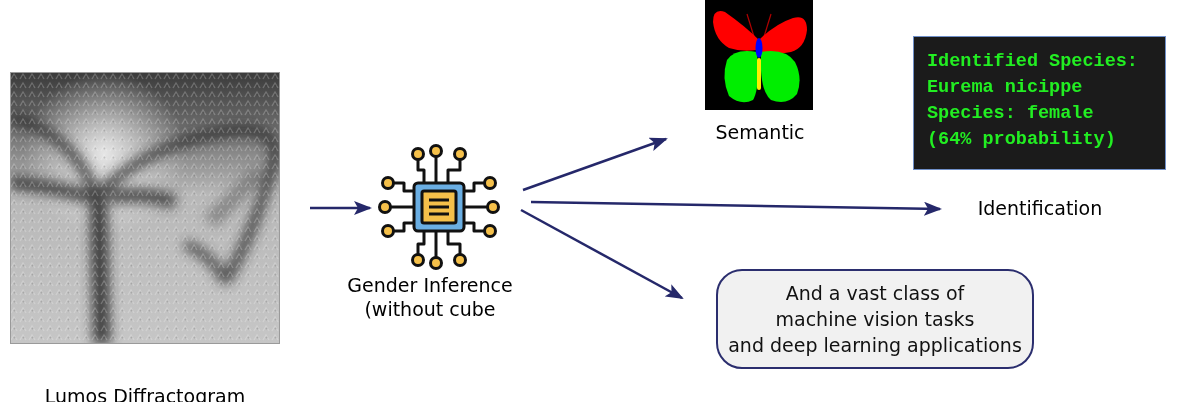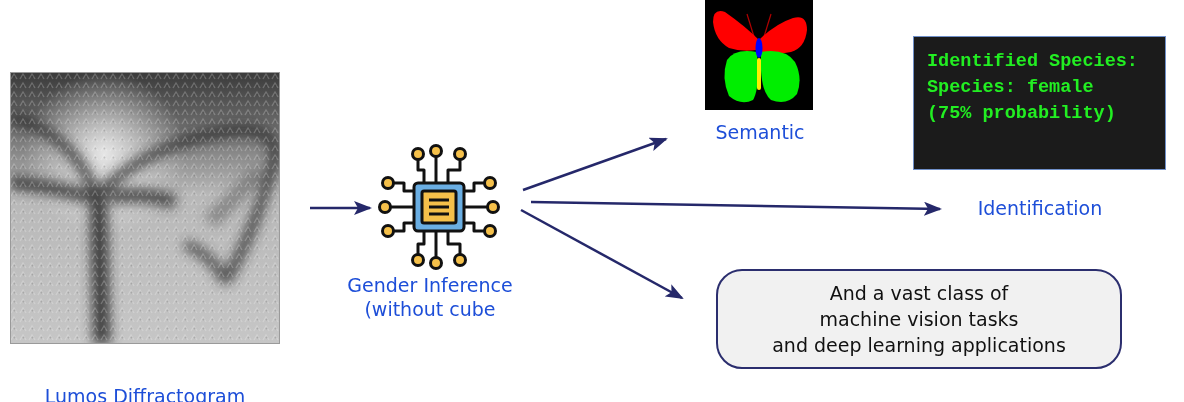--- a/index.html
+++ b/index.html
@@ -1,23 +1,23 @@
 <!DOCTYPE html>
 <html><head>
 <meta charset="utf-8">
 <style>
   html,body{margin:0;padding:0;background:#ffffff;}
   body{width:1184px;height:402px;position:relative;overflow:hidden;font-family:"DejaVu Sans","Liberation Sans",sans-serif;color:#111;}
   .abs{position:absolute;}
-  .label{font-size:19px;text-align:center;line-height:24px;color:#1d4ed8;}
+  .label{font-size:19px;text-align:center;line-height:24px;color:#000000;}
   #diffracto{left:10px;top:72px;width:270px;height:272px;}
   #seg{left:705px;top:0px;width:108px;height:110px;background:#000;}
   #idbox{left:913px;top:36px;width:253px;height:134px;background:#1b1b1b;border:1.5px solid #6f8fc8;box-sizing:border-box;padding:12px 0 0 13px;}
   #idbox .line{font-family:"Liberation Mono","DejaVu Sans Mono",monospace;font-weight:bold;color:#22ee22;font-size:18.5px;line-height:26px;white-space:pre;}
-  #vastbox{left:716px;top:269px;width:406px;height:100px;box-sizing:border-box;border:2.5px solid #2b2e6e;border-radius:26px;background:#f1f1f1;display:flex;flex-direction:column;justify-content:center;align-items:center;}
+  #vastbox{left:716px;top:269px;width:318px;height:100px;box-sizing:border-box;border:2.5px solid #2b2e6e;border-radius:26px;background:#f1f1f1;display:flex;flex-direction:column;justify-content:center;align-items:center;}
   #vastbox .l{font-size:19px;line-height:26px;}
   svg{position:absolute;left:0;top:0;}
 </style>
 </head>
 <body>
 
 <div class="abs" id="diffracto">
   <svg width="270" height="272" viewBox="0 0 270 272">
     <defs>
       <pattern id="grain" width="9" height="9" patternUnits="userSpaceOnUse">
@@ -131,22 +131,23 @@
     <ellipse cx="54" cy="48" rx="3.5" ry="10" fill="#0000ff"></ellipse>
     <rect x="52" y="58" width="4" height="32" rx="2" fill="#ffee00"></rect>
   </svg>
 </div>
 <div class="abs label" style="left:660px;top:120px;width:200px;">
   <div>Semantic</div>
 </div>
 
 <div class="abs" id="idbox">
   <div class="line">Identified Species:</div>
+  <div class="line">Eurema nicippe</div>
   <div class="line">Species: female</div>
-  <div class="line">(75% probability)</div>
+  <div class="line">(64% probability)</div>
 </div>
 <div class="abs label" style="left:950px;top:196px;width:180px;">Identification</div>
 
 <div class="abs" id="vastbox">
   <div class="l">And a vast class of</div>
   <div class="l">machine vision tasks</div>
   <div class="l">and deep learning applications</div>
 </div>
 
 </body></html>

